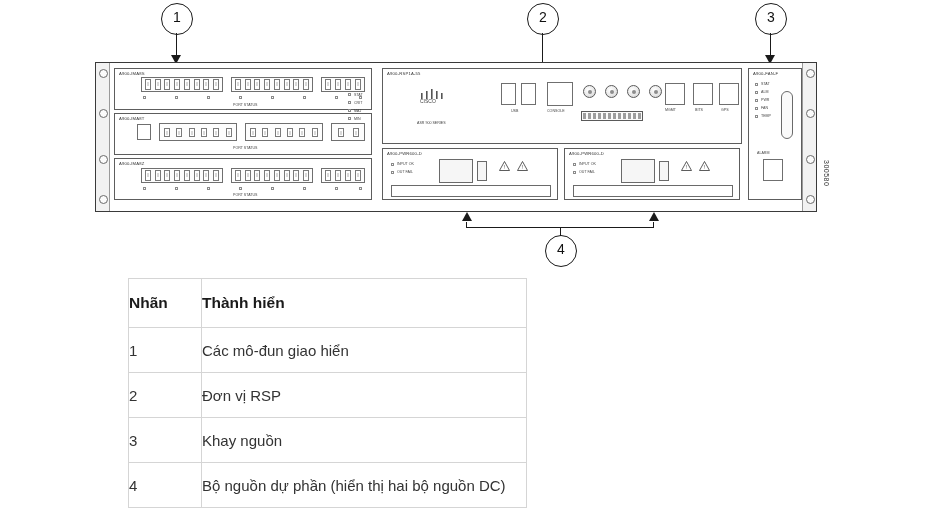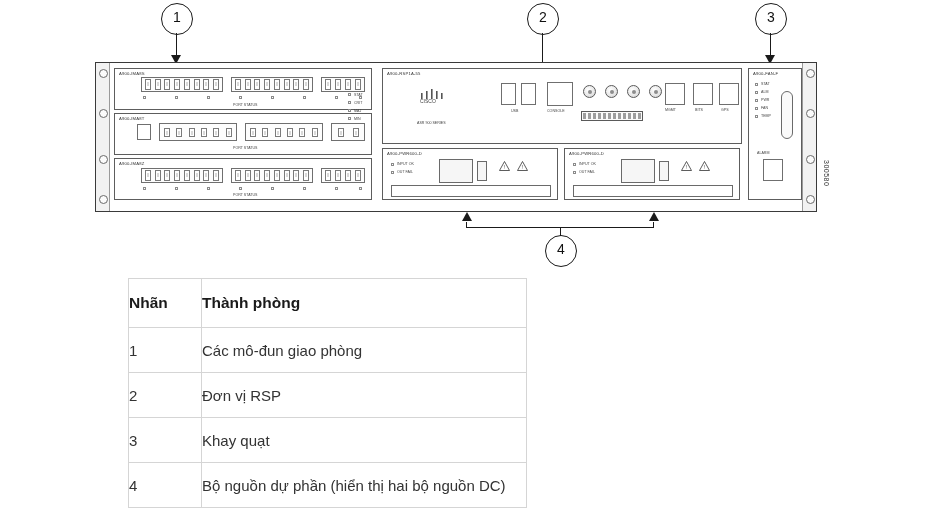--- a/index.html
+++ b/index.html
@@ -532,34 +532,34 @@
   </div>
 
   <div class="sidecode" style="left:830px; top:160px;">300580</div>
 
 </div>
 
 <table id="legend-table">
   <thead>
     <tr>
       <th class="col-label th-label">Nhãn</th>
-      <th class="th-comp">Thành phòng</th>
+      <th class="th-comp">Thành hiển</th>
     </tr>
   </thead>
   <tbody>
     <tr>
       <td class="col-label cell-pad-label">1</td>
-      <td class="cell-pad-comp">Các mô-đun giao phòng</td>
+      <td class="cell-pad-comp">Các mô-đun giao hiển</td>
     </tr>
     <tr>
       <td class="col-label cell-pad-label">2</td>
       <td class="cell-pad-comp">Đơn vị RSP</td>
     </tr>
     <tr>
       <td class="col-label cell-pad-label">3</td>
-      <td class="cell-pad-comp">Khay quạt</td>
+      <td class="cell-pad-comp">Khay nguồn</td>
     </tr>
     <tr>
       <td class="col-label cell-pad-label">4</td>
       <td class="cell-pad-comp">Bộ nguồn dự phần (hiển thị hai bộ nguồn DC)</td>
     </tr>
   </tbody>
 </table>
 
 </body></html>

